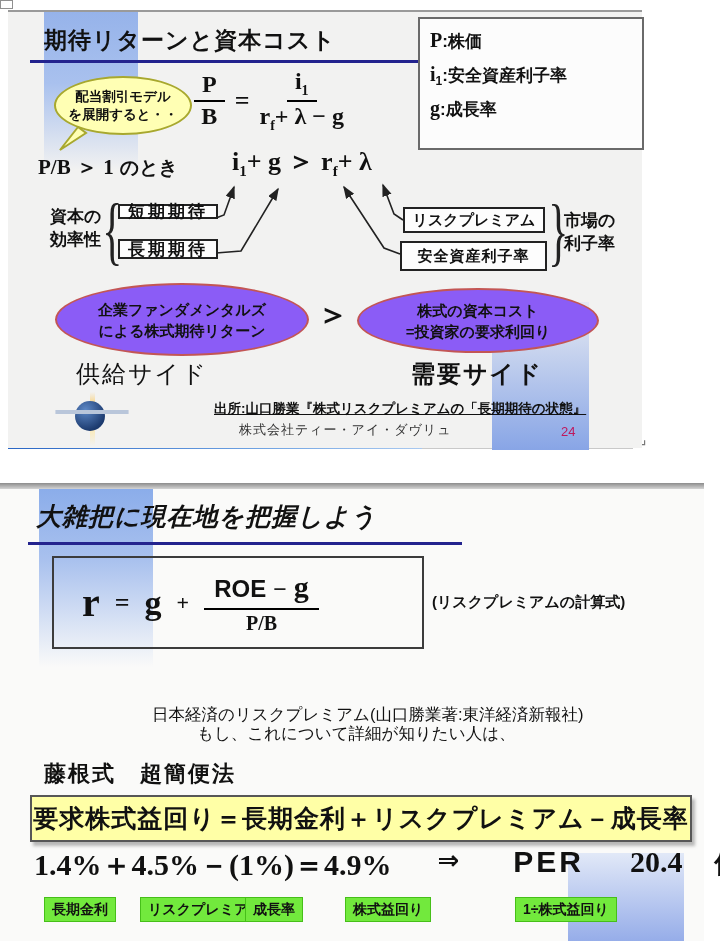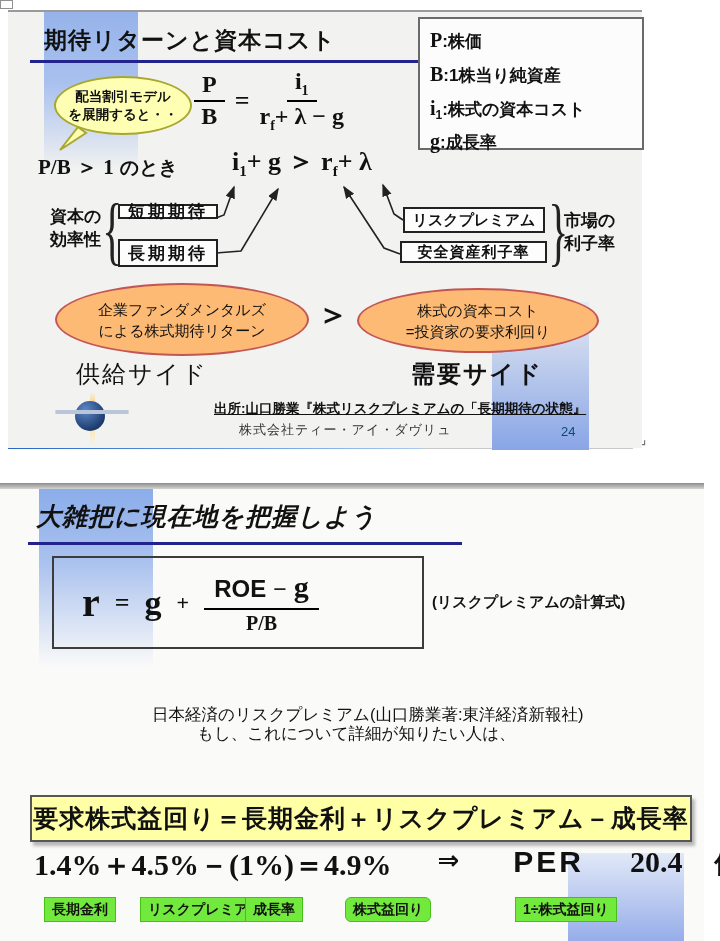--- a/index.html
+++ b/index.html
@@ -55,37 +55,37 @@
   .svg-arrows { left:0; top:0; z-index:3 !important; pointer-events:none; }
 
   .cap-label { left:42px; top:194px; font-size:17px; font-weight:bold; line-height:1.35; }
   .brace { font-family:"Liberation Serif",serif; font-size:76px; font-weight:400; color:#222;
            transform:scaleX(.55); line-height:1; }
   .brace-l { left:86px; top:180px; }
   .brace-r { left:532px; top:181px; }
   .kbox { background:#fdfdfd; border:2px solid #222; display:flex; align-items:center;
           justify-content:center; font-weight:bold; }
   .box-tan  { left:110px; top:192px; width:100px; height:15px; font-size:17px; letter-spacing:3px; }
-  .box-cho  { left:110px; top:227px; width:100px; height:28px; font-size:17px; letter-spacing:3px; }
+  .box-cho  { left:110px; top:227px; width:100px; height:20px; font-size:17px; letter-spacing:3px; }
   .box-risk { left:395px; top:195px; width:142px; height:26px; font-size:15px; }
-  .box-safe { left:392px; top:229px; width:147px; height:22px; font-size:15px; letter-spacing:1px; }
+  .box-safe { left:392px; top:229px; width:147px; height:30px; font-size:15px; letter-spacing:1px; }
   .market-label { left:556px; top:198px; font-size:17px; font-weight:bold; line-height:1.35; }
 
-  .ell { border-radius:50%; background:#fdba74; border:2px solid #c35655; display:flex;
+  .ell { border-radius:50%; background:#8b5cf6; border:2px solid #c35655; display:flex;
          flex-direction:column; align-items:center; justify-content:center;
-         font-size:15px; font-weight:normal; line-height:1.4; text-align:center; }
+         font-size:15px; font-weight:bold; line-height:1.4; text-align:center; }
   .ell1 { left:47px;  top:271px; width:254px; height:73px; }
   .ell2 { left:349px; top:276px; width:242px; height:65px; }
   .cmp  { left:309px; top:281px; font-size:32px; font-weight:bold; }
   .supply { left:68px;  top:346px; font-size:24px; font-weight:normal; letter-spacing:2px; }
   .demand { left:403px; top:346px; font-size:24px; font-weight:bold; letter-spacing:2px; }
 
   .source  { left:206px; top:388px; font-size:13.5px; font-weight:bold; text-decoration:underline; white-space:nowrap; }
   .company { left:231px; top:409px; font-size:13px; color:#333; letter-spacing:1px; }
-  .pageno  { left:553px; top:412px; font-size:13px; color:#0c4a6e; }
+  .pageno  { left:553px; top:412px; font-size:13px; color:#be185d; }
 
   .logo { left:45px; top:380px; width:80px; height:54px; }
   .logo > span { position:absolute; display:block; }
   .logo-ray { left:37px; top:0; width:5px; height:54px;
               background:linear-gradient(180deg,rgba(255,190,50,0),#ffb824 42%,#ffe59a 52%,rgba(255,190,50,0)); }
   .logo-globe { left:22px; top:9px; width:30px; height:30px; border-radius:50%;
                 background:radial-gradient(circle at 35% 30%,#5d88c6,#1c3a6e 72%); }
   .logo-banner { left:2px; top:18px; width:74px; height:9px; display:flex; gap:1px; }
   .logo-banner i { display:block; border-radius:3px; }
   .seg-a { flex:1;   background:#e7edf6; border:1px solid #b9c6da; }
@@ -131,41 +131,40 @@
   .eq { left:34px; top:362px; display:flex; align-items:flex-start; white-space:nowrap;gap:30px; }
   .eq-left  { font-family:"Liberation Serif",serif; font-weight:600; font-size:30px; }
   .eq-arrow { font-size:26px; font-weight:bold; margin-left:16px; }
   .eq-per   { font-size:30px; font-weight:bold; letter-spacing:3px; margin-left:24px; }
   .eq-val   { font-family:"Liberation Serif",serif; font-weight:600; font-size:30px; margin-left:16px; }
   .eq-unit  { font-size:27px; font-weight:bold; margin-left:2px; }
 
   .tl { top:414px; background:#72e93d; border:1px solid #46bf19; font-size:14px;
         font-weight:bold; padding:3px 7px 2px; white-space:nowrap; }
   .tl0 { left:44px; } .tl1 { left:140px; } .tl2 { left:245px; }
-  .tl3 { left:345px;border-radius:6px; } .tl4 { left:515px; }
+  .tl3 { left:345px; } .tl4 { left:515px; }
 </style>
 </head>
 <body>
 
 <span class="abs handle"></span>
 <span class="abs div-blue"></span>
 <span class="abs div-gray"></span>
 <span class="abs ret-mark">↵</span>
 
 <section class="abs s1">
   <span class="band s1-band"></span>
   <span class="band s1-band2"></span>
 
   <h1 class="s1-title">期待リターンと資本コスト</h1>
   <span class="s1-underline"></span>
 
   <div class="legend">
     <div class="row"><span class="sym">P</span><sub></sub><span>:株価</span></div>
-    <div class="row"><span class="sym">B</span><sub></sub><span>:1株当り純資産</span></div>
-    <div class="row"><span class="sym">i</span><sub>1</sub><span>:株式の資本コスト</span></div>
+    <div class="row"><span class="sym">i</span><sub>1</sub><span>:安全資産利子率</span></div>
     <div class="row"><span class="sym">g</span><sub></sub><span>:成長率</span></div>
   </div>
 
   <div class="bubble">
     <span>配当割引モデル</span>
     <span>を展開すると・・</span>
   </div>
   <svg class="abs bubble-tail" width="30" height="26">
     <path d="M20,1 L2,24 L28,7 z" fill="#ffffb4" stroke="#a8a82e" stroke-width="2"></path>
   </svg>
@@ -270,20 +269,21 @@
         <span class="gnum">g</span>
       </span>
       <span class="den">P/B</span>
     </span>
   </div>
   <span class="flabel">(リスクプレミアムの計算式)</span>
 
   <p class="abs note1" style="position:absolute;">もし、これについて詳細が知りたい人は、</p>
   <p class="abs note2" style="position:absolute;">日本経済のリスクプレミアム(山口勝業著:東洋経済新報社)</p>
 
+  <h2 class="method">藤根式　超簡便法</h2>
 
   <div class="ybox">要求株式益回り＝長期金利＋リスクプレミアム－成長率</div>
 
   <div class="eq">
     <span class="eq-left">1.4%＋4.5%－(1%)＝4.9%</span>
     <span class="eq-arrow">⇒</span>
     <span class="eq-per">PER</span>
     <span class="eq-val">20.4</span>
     <span class="eq-unit">倍</span>
   </div>

